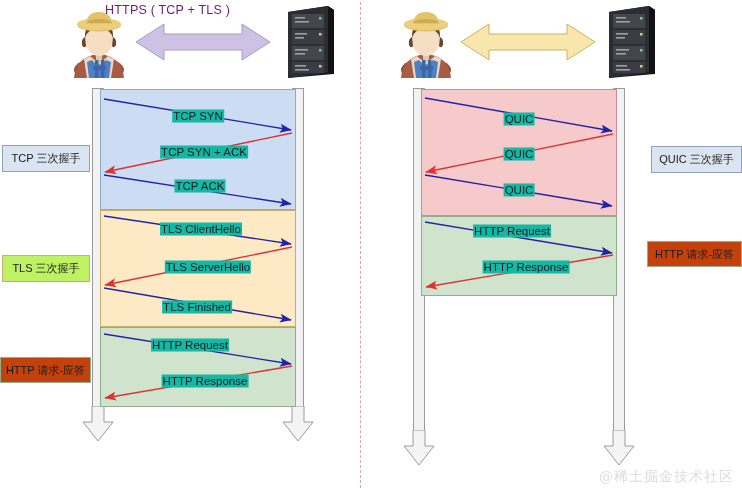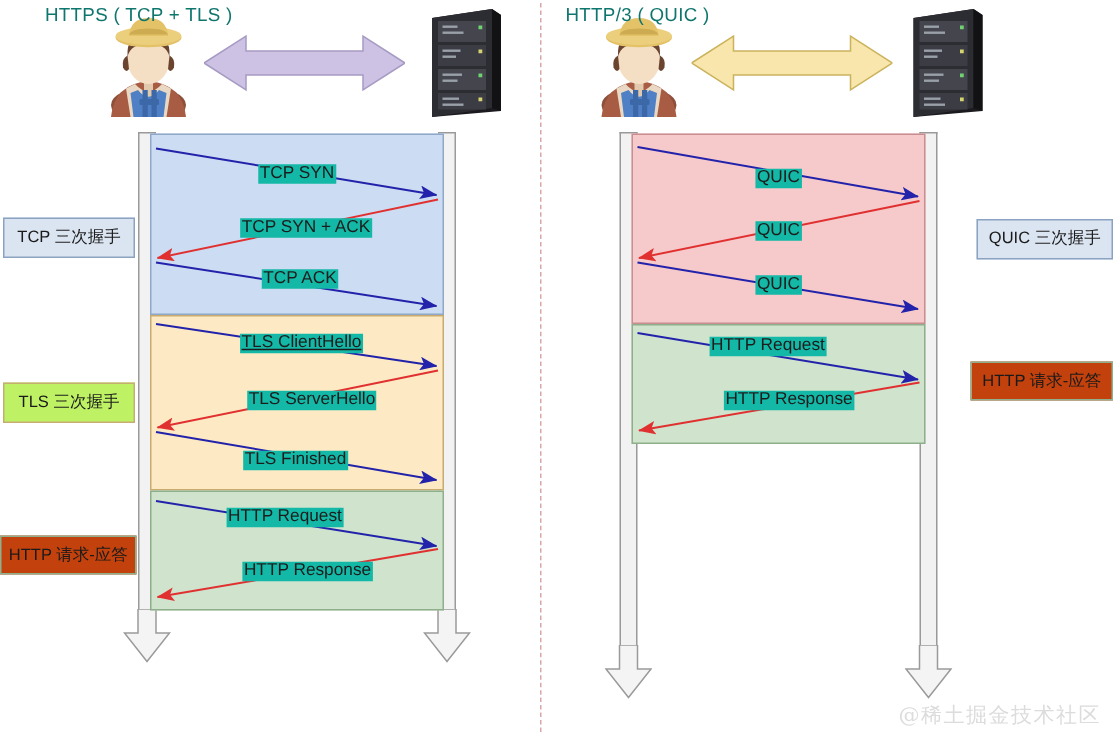--- a/index.html
+++ b/index.html
@@ -21,22 +21,22 @@
     width: 0; height: 486px;
     border-left: 1px dashed #d9a7a7;
   }
 
   
   .header { position: absolute; top: 0; width: 100%; height: 80px; }
   .actor { position: absolute; top: 4px; width: 62px; height: 74px; }
 
   .proto-label {
     position: absolute; top: 3px;
-    width: 200px; text-align: left;
-    font-size: 12.5px; color: #0f766e;
+    width: 200px; text-align: right;
+    font-size: 12.5px; color: #701a75;
     letter-spacing: .2px; white-space: nowrap;
   }
 
   .bidir-arrow { position: absolute; top: 22px; width: 134px; height: 40px; }
 
   
   .stage { position: absolute; }
 
   .lifeline {
     position: absolute; width: 12px;
@@ -201,21 +201,21 @@
         <line x1="292" y1="247" x2="105" y2="285" stroke="#e03030" stroke-width="1.3" marker-end="url(#ar-l)"></line>
         <line x1="104" y1="288" x2="291" y2="320" stroke="#2222aa" stroke-width="1.3" marker-end="url(#ab-r)"></line>
 
         <line x1="104" y1="334" x2="291" y2="364" stroke="#2222aa" stroke-width="1.3" marker-end="url(#ab-r)"></line>
         <line x1="292" y1="366" x2="105" y2="398" stroke="#e03030" stroke-width="1.3" marker-end="url(#ar-l)"></line>
       </svg>
 
       <div class="msg-label" style="left:198px; top:116px;">TCP SYN</div>
       <div class="msg-label" style="left:204px; top:152px;">TCP SYN + ACK</div>
       <div class="msg-label" style="left:200px; top:186px;">TCP ACK</div>
-      <div class="msg-label" style="left:201px; top:229px;text-decoration:underline;">TLS ClientHello</div>
+      <div class="msg-label" style="left:201px; top:229px;">TLS ClientHello</div>
       <div class="msg-label" style="left:208px; top:267px;">TLS ServerHello</div>
       <div class="msg-label" style="left:197px; top:307px;">TLS Finished</div>
       <div class="msg-label" style="left:190px; top:345px;">HTTP Request</div>
       <div class="msg-label" style="left:205px; top:381px;">HTTP Response</div>
 
       <div class="side-box sb-tcp" style="left:2px; top:145px;  width:88px;  height:27px;">TCP 三次握手</div>
       <div class="side-box sb-tls" style="left:2px; top:255px;  width:88px;  height:27px;">TLS 三次握手</div>
       <div class="side-box sb-http" style="left:0px; top:357px;  width:91px;  height:26px;">HTTP 请求-应答</div>
     </div>
   </div>
@@ -238,21 +238,20 @@
           <path d="M17 34 q-1-16 14-16 q15 0 14 16 q-2-9 -14-9 q-12 0 -14 9 z" fill="#6b4430"></path>
           <path d="M17 33 q-4 2 -3 8 q2 4 4 1 z" fill="#6b4430"></path>
           <path d="M45 33 q4 2 3 8 q-2 4 -4 1 z" fill="#6b4430"></path>
           <ellipse cx="31" cy="21" rx="22" ry="6.5" fill="#e3c268"></ellipse>
           <ellipse cx="31" cy="20" rx="22" ry="6" fill="#eccf7c"></ellipse>
           <path d="M18 20 q1-12 13-12 q12 0 13 12 z" fill="#e3c268"></path>
           <path d="M18 19 q2-4 13-4 q11 0 13 4 z" fill="#cdab51"></path>
         </svg>
       </div>
 
-      <div class="proto-label" style="left:6px;">HTTP/3 ( QUIC )</div>
 
       <div class="bidir-arrow" style="left:90px;">
         <svg width="134" height="40" viewBox="0 0 134 40">
           <polygon points="0,20 28,2 28,12 106,12 106,2 134,20 106,38 106,28 28,28 28,38" fill="#f8e6ac" stroke="#cbb35e" stroke-width="1"></polygon>
         </svg>
       </div>
 
       <div class="actor" style="left:228px;">
         <svg width="62" height="74" viewBox="0 0 62 74">
           <polygon points="10,8 50,2 56,6 56,70 10,74" fill="#1b1b1f"></polygon>

